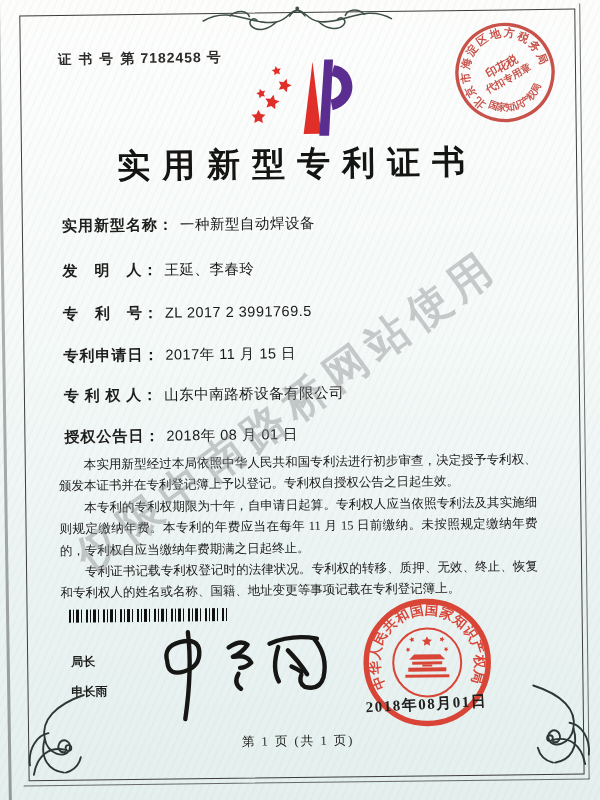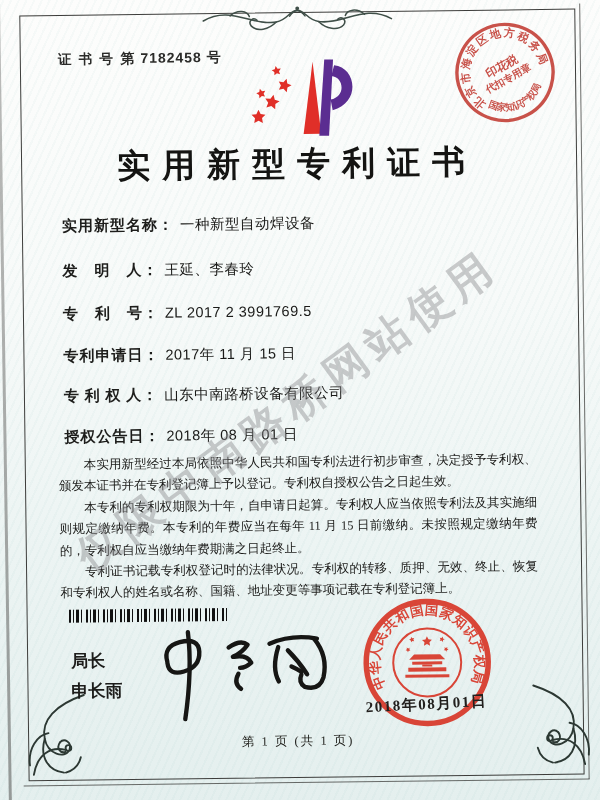--- a/index.html
+++ b/index.html
@@ -34,21 +34,21 @@
   .flabel{font-size:15px;font-weight:700;color:#1d1d1b;letter-spacing:1px;}
   .fvalue{font-family:"Liberation Sans",sans-serif;font-size:14.5px;color:#1a1a18;margin-left:6px;letter-spacing:0.5px;}
 
   .body-text{left:64px;top:460px;width:478px;color:#1b1b19;}
   .body-text p{margin:0;font-size:12.5px;line-height:21.4px;text-indent:2em;text-align:justify;}
 
   .barcode{left:72px;top:615px;width:160px;height:13px;
     background:repeating-linear-gradient(90deg,#111 0 2px,transparent 2px 4px,#111 4px 5px,
       transparent 5px 7px,#111 7px 10px,transparent 10px 12px,#111 12px 13px,transparent 13px 17px);}
 
-  .director{left:74px;top:652px;font-family:"Liberation Sans",sans-serif;font-size:17px;
+  .director{left:74px;top:652px;font-family:"Liberation Sans",sans-serif;font-size:12px;
     font-weight:600;color:#1c1c1a;line-height:30px;}
 
   .signature{left:142px;top:630px;width:200px;height:98px;transform:rotate(-2deg);}
 
   .watermark{left:86px;top:538px;width:540px;font-family:"Liberation Sans",sans-serif;
     font-size:43px;font-weight:700;letter-spacing:8px;color:#87878a;opacity:.42;
     transform:rotate(-35.5deg);transform-origin:0 50%;white-space:nowrap;z-index:4;}
 
   .seal{left:364px;top:606px;width:132px;height:132px;z-index:6;opacity:.93;}
   .seal-date{left:368px;top:703px;width:190px;font-size:15px;font-weight:600;color:#22201e;

